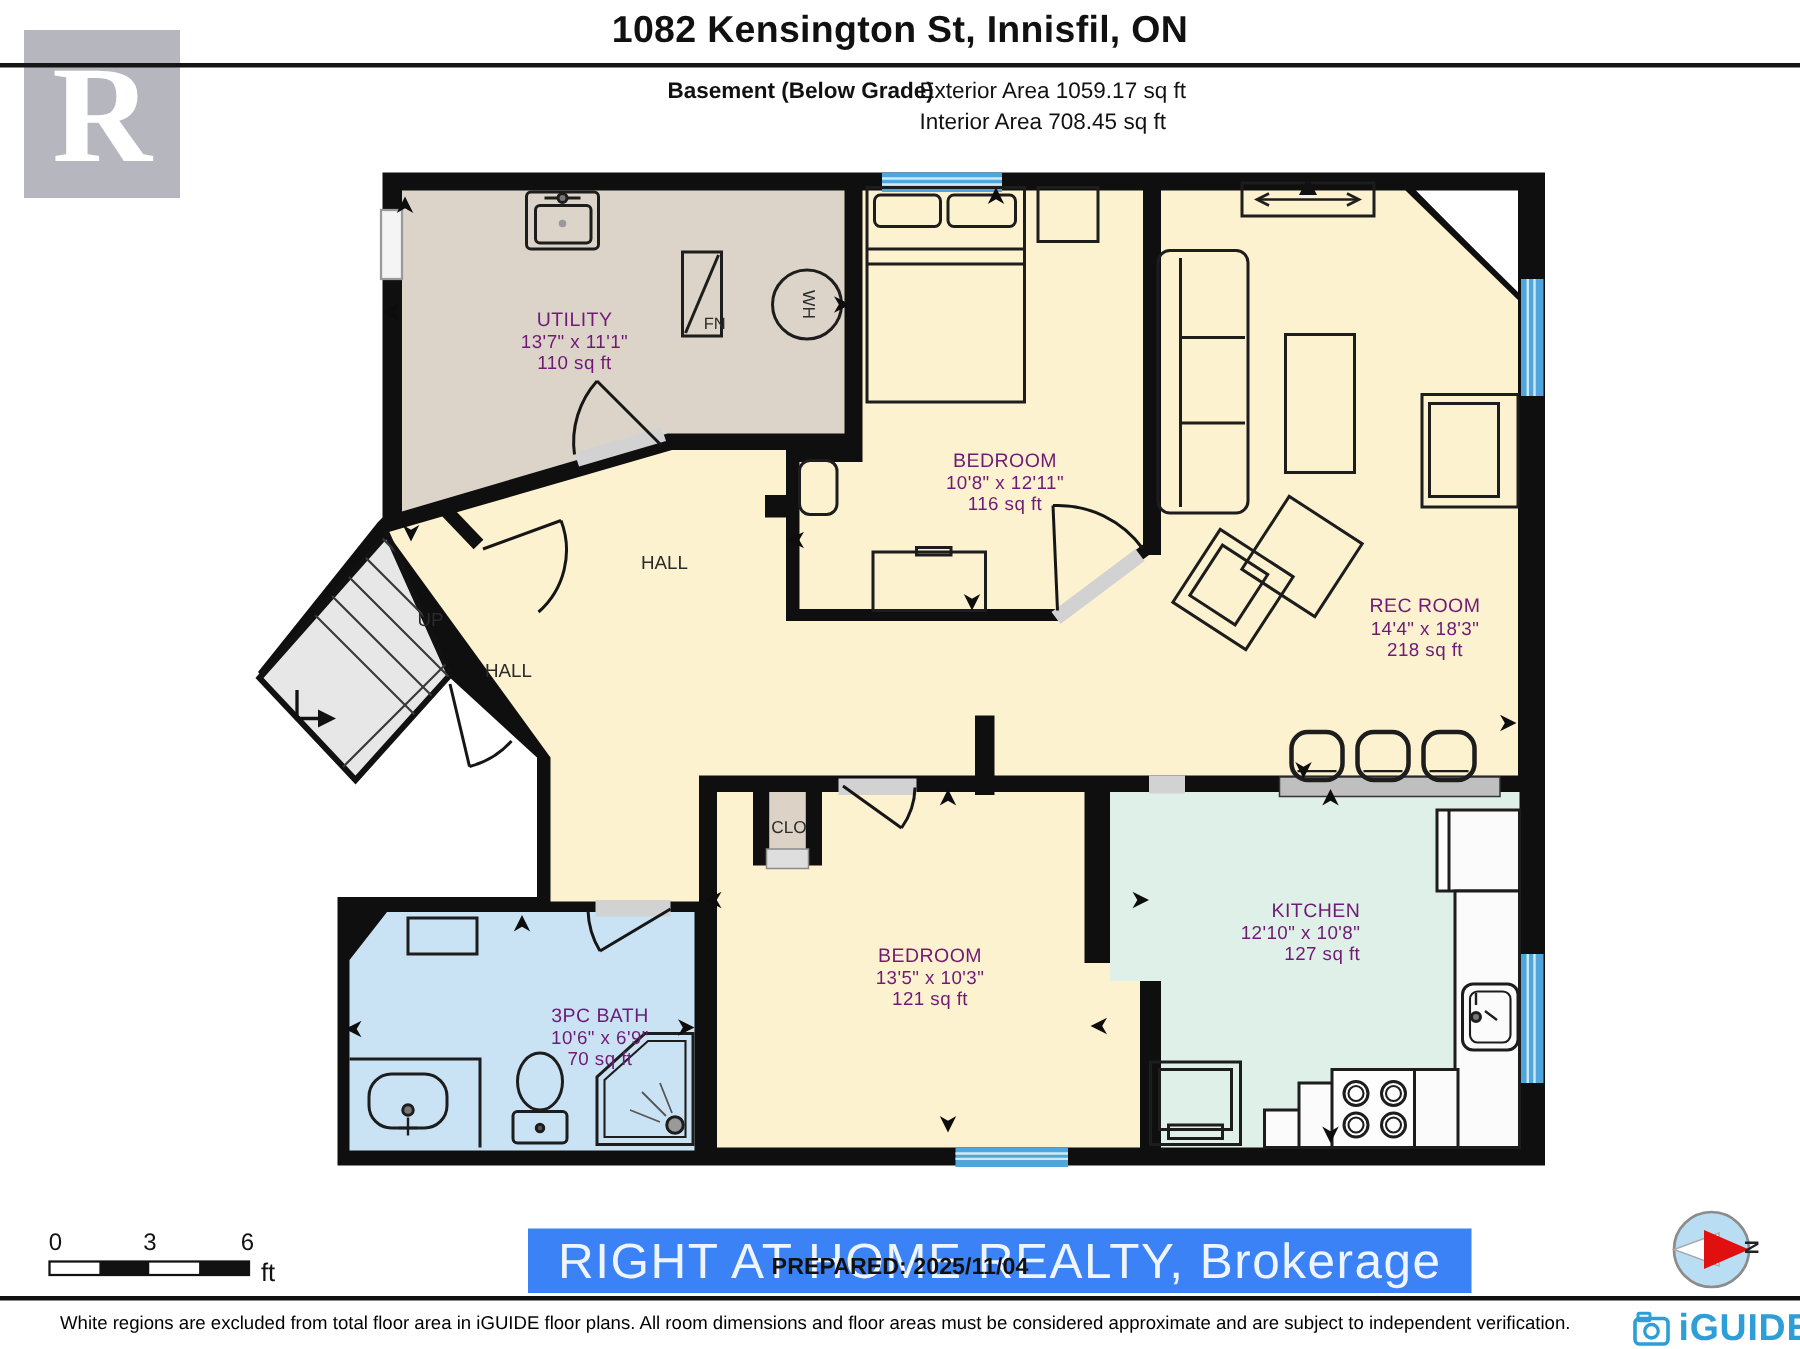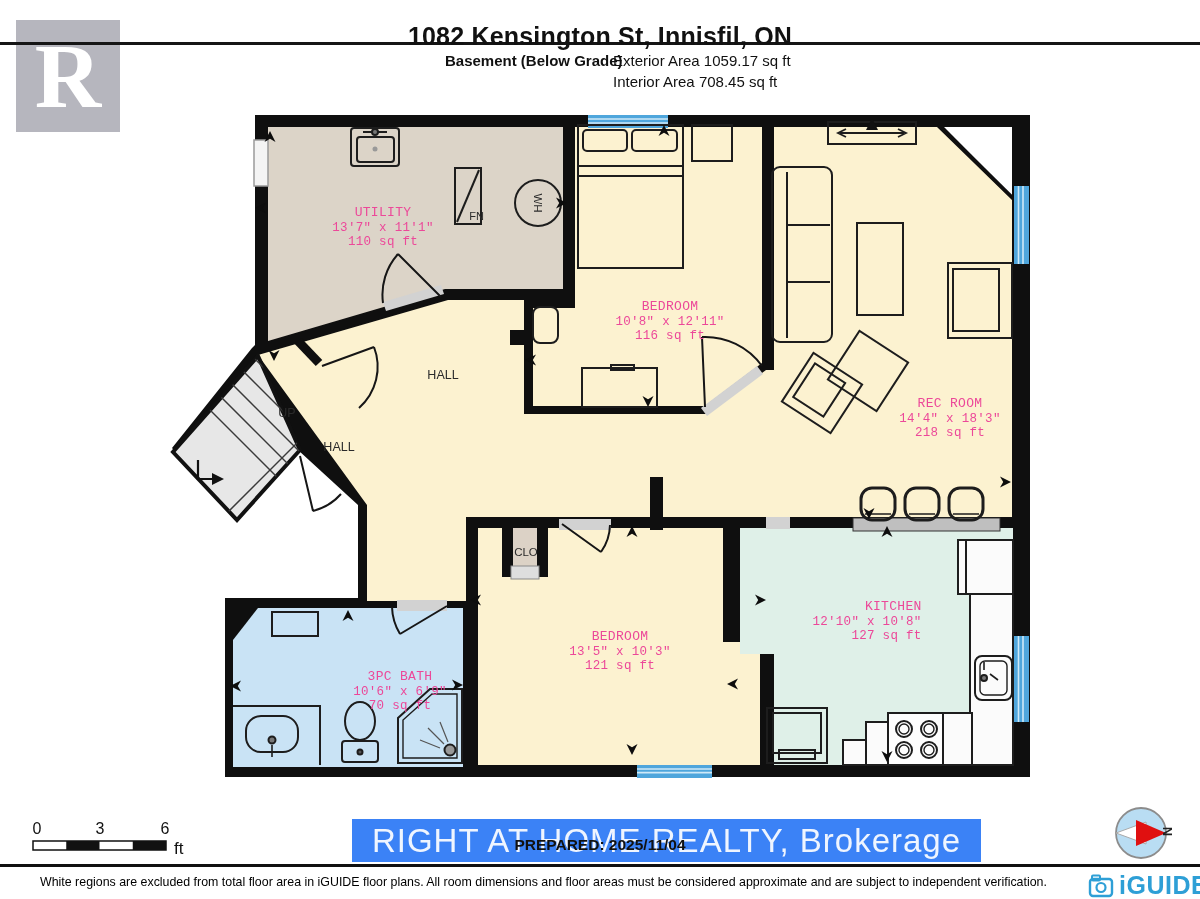--- a/index.html
+++ b/index.html
@@ -1,32 +1,32 @@
 <!DOCTYPE html>
 <html><head>
 <meta charset="utf-8">
 <style>
   html,body{margin:0;padding:0;background:#fff;}
   .page{position:relative;width:1200px;height:899px;background:#ffffff;
         font-family:"Liberation Sans",sans-serif;overflow:hidden;}
   .abs{position:absolute;}
   .ctr{transform:translateX(-50%);text-align:center;}
   #plan-svg{position:absolute;left:0;top:0;z-index:1;}
-  .title{left:0;top:22px;width:100%;text-align:center;font-size:25px;font-weight:700;
+  .title{left:0;top:6px;width:100%;text-align:center;font-size:25px;font-weight:700;
          color:#111;letter-spacing:.2px;z-index:3;}
   .hrule{left:0;top:42px;width:1200px;height:2.5px;background:#151515;z-index:2;}
   .floor-label{left:445px;top:52px;font-size:15px;font-weight:700;color:#111;z-index:3;}
   .area-line1{left:613px;top:52px;font-size:15px;color:#111;z-index:3;}
   .area-line2{left:613px;top:73px;font-size:15px;color:#111;z-index:3;}
   .realtor-block{left:16px;top:20px;width:104px;height:112px;background:#b6b6be;z-index:1;
                  display:flex;align-items:center;justify-content:center;}
   .realtor-block span{color:#fff;font-family:"Liberation Serif",serif;font-size:92px;
                  font-weight:700;line-height:100px;}
   .realtor-word{left:6px;top:133px;font-size:24px;color:#b4b4bc;letter-spacing:4px;z-index:1;}
-  .room-label{z-index:4;color:#ec4899;line-height:14.5px;font-size:12.5px;letter-spacing:.3px;white-space:nowrap;font-family:Liberation Mono, monospace;}
+  .room-label{z-index:4;color:#701a75;line-height:14.5px;font-size:12.5px;letter-spacing:.3px;white-space:nowrap;}
   .room-label .rname{font-size:13px;}
   .small-label{z-index:4;color:#2b2b2b;font-size:12.5px;white-space:nowrap;}
   .tiny-label{z-index:4;color:#2b2b2b;font-size:11px;white-space:nowrap;}
   .wm-band{left:352px;top:819px;width:629px;height:43px;background:#3b82f6;z-index:2;
            display:flex;align-items:center;justify-content:center;}
   .wm-text{font-size:33px;color:rgba(255,255,255,.92);letter-spacing:1px;white-space:nowrap;}
   .prepared{left:600px;top:836px;font-size:15.5px;font-weight:700;color:#111;z-index:3;}
   .scale-num{top:820px;font-size:16px;color:#111;z-index:3;}
   .scale-ft{left:174px;top:839px;font-size:17px;color:#111;z-index:3;}
   .north{left:1163px;top:824px;font-size:13px;font-weight:700;color:#222;z-index:3;

